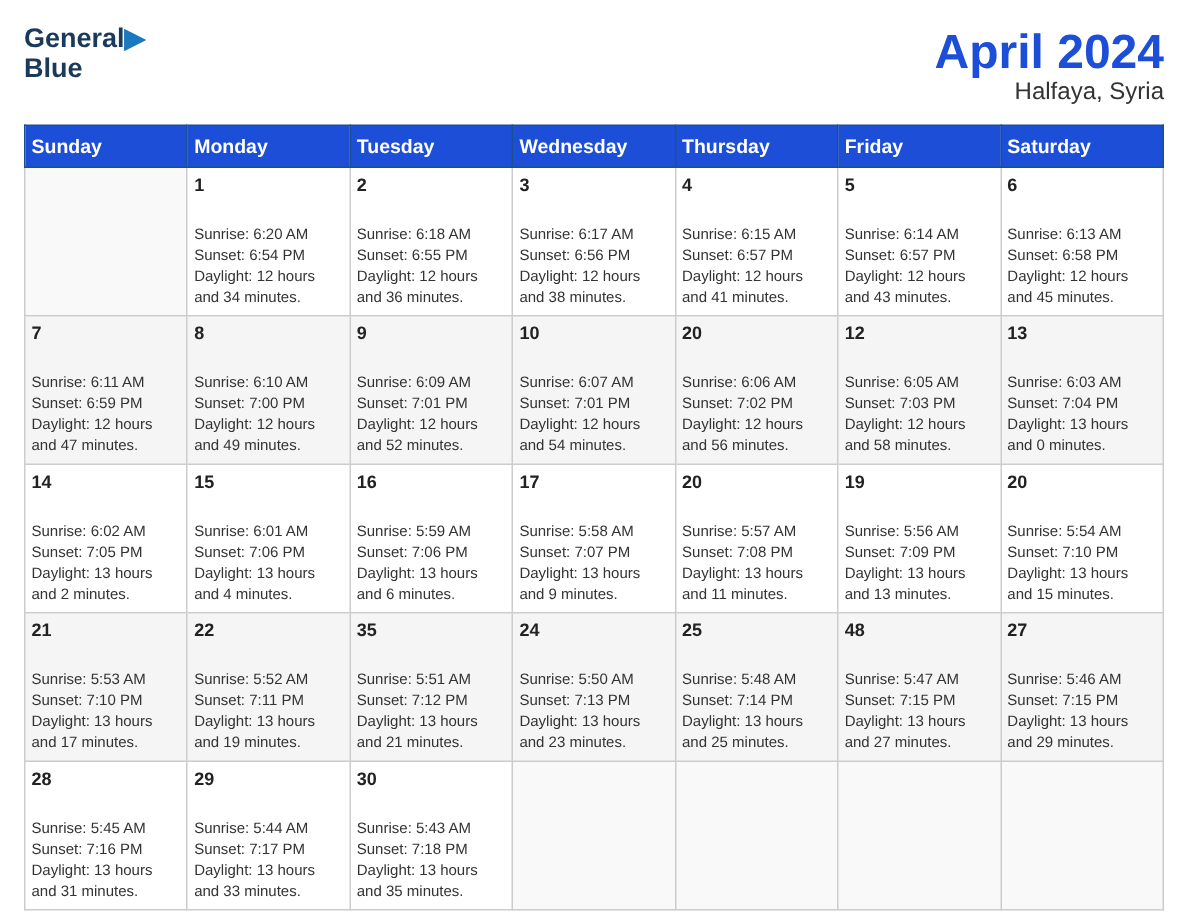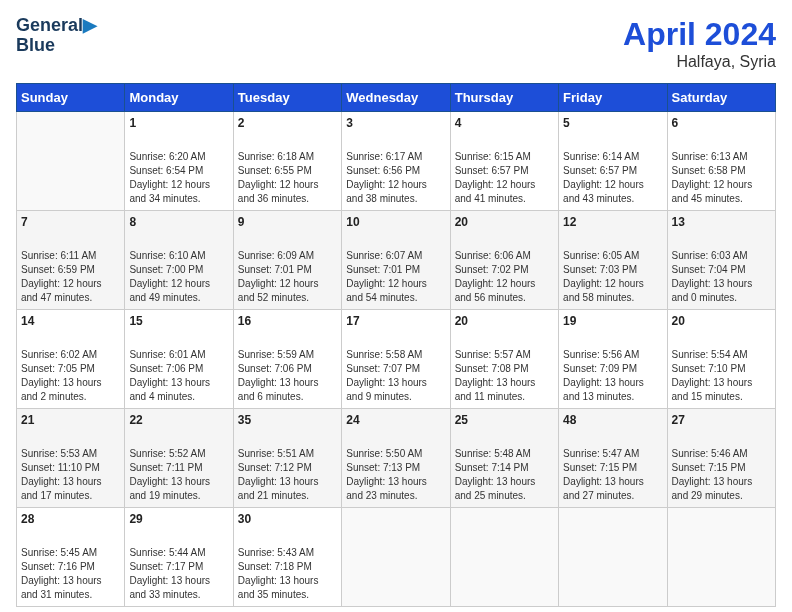--- a/index.html
+++ b/index.html
@@ -257,21 +257,21 @@
           <div class="day-detail">Sunrise: 5:54 AM
 Sunset: 7:10 PM
 Daylight: 13 hours
 and 15 minutes.</div>
         </td>
       </tr>
       <tr>
         <td>
           <span class="day-num">21</span>
           <div class="day-detail">Sunrise: 5:53 AM
-Sunset: 11:10 PM
+Sunset: 7:10 PM
 Daylight: 13 hours
 and 17 minutes.</div>
         </td>
         <td>
           <span class="day-num">22</span>
           <div class="day-detail">Sunrise: 5:52 AM
 Sunset: 7:11 PM
 Daylight: 13 hours
 and 19 minutes.</div>
         </td>

